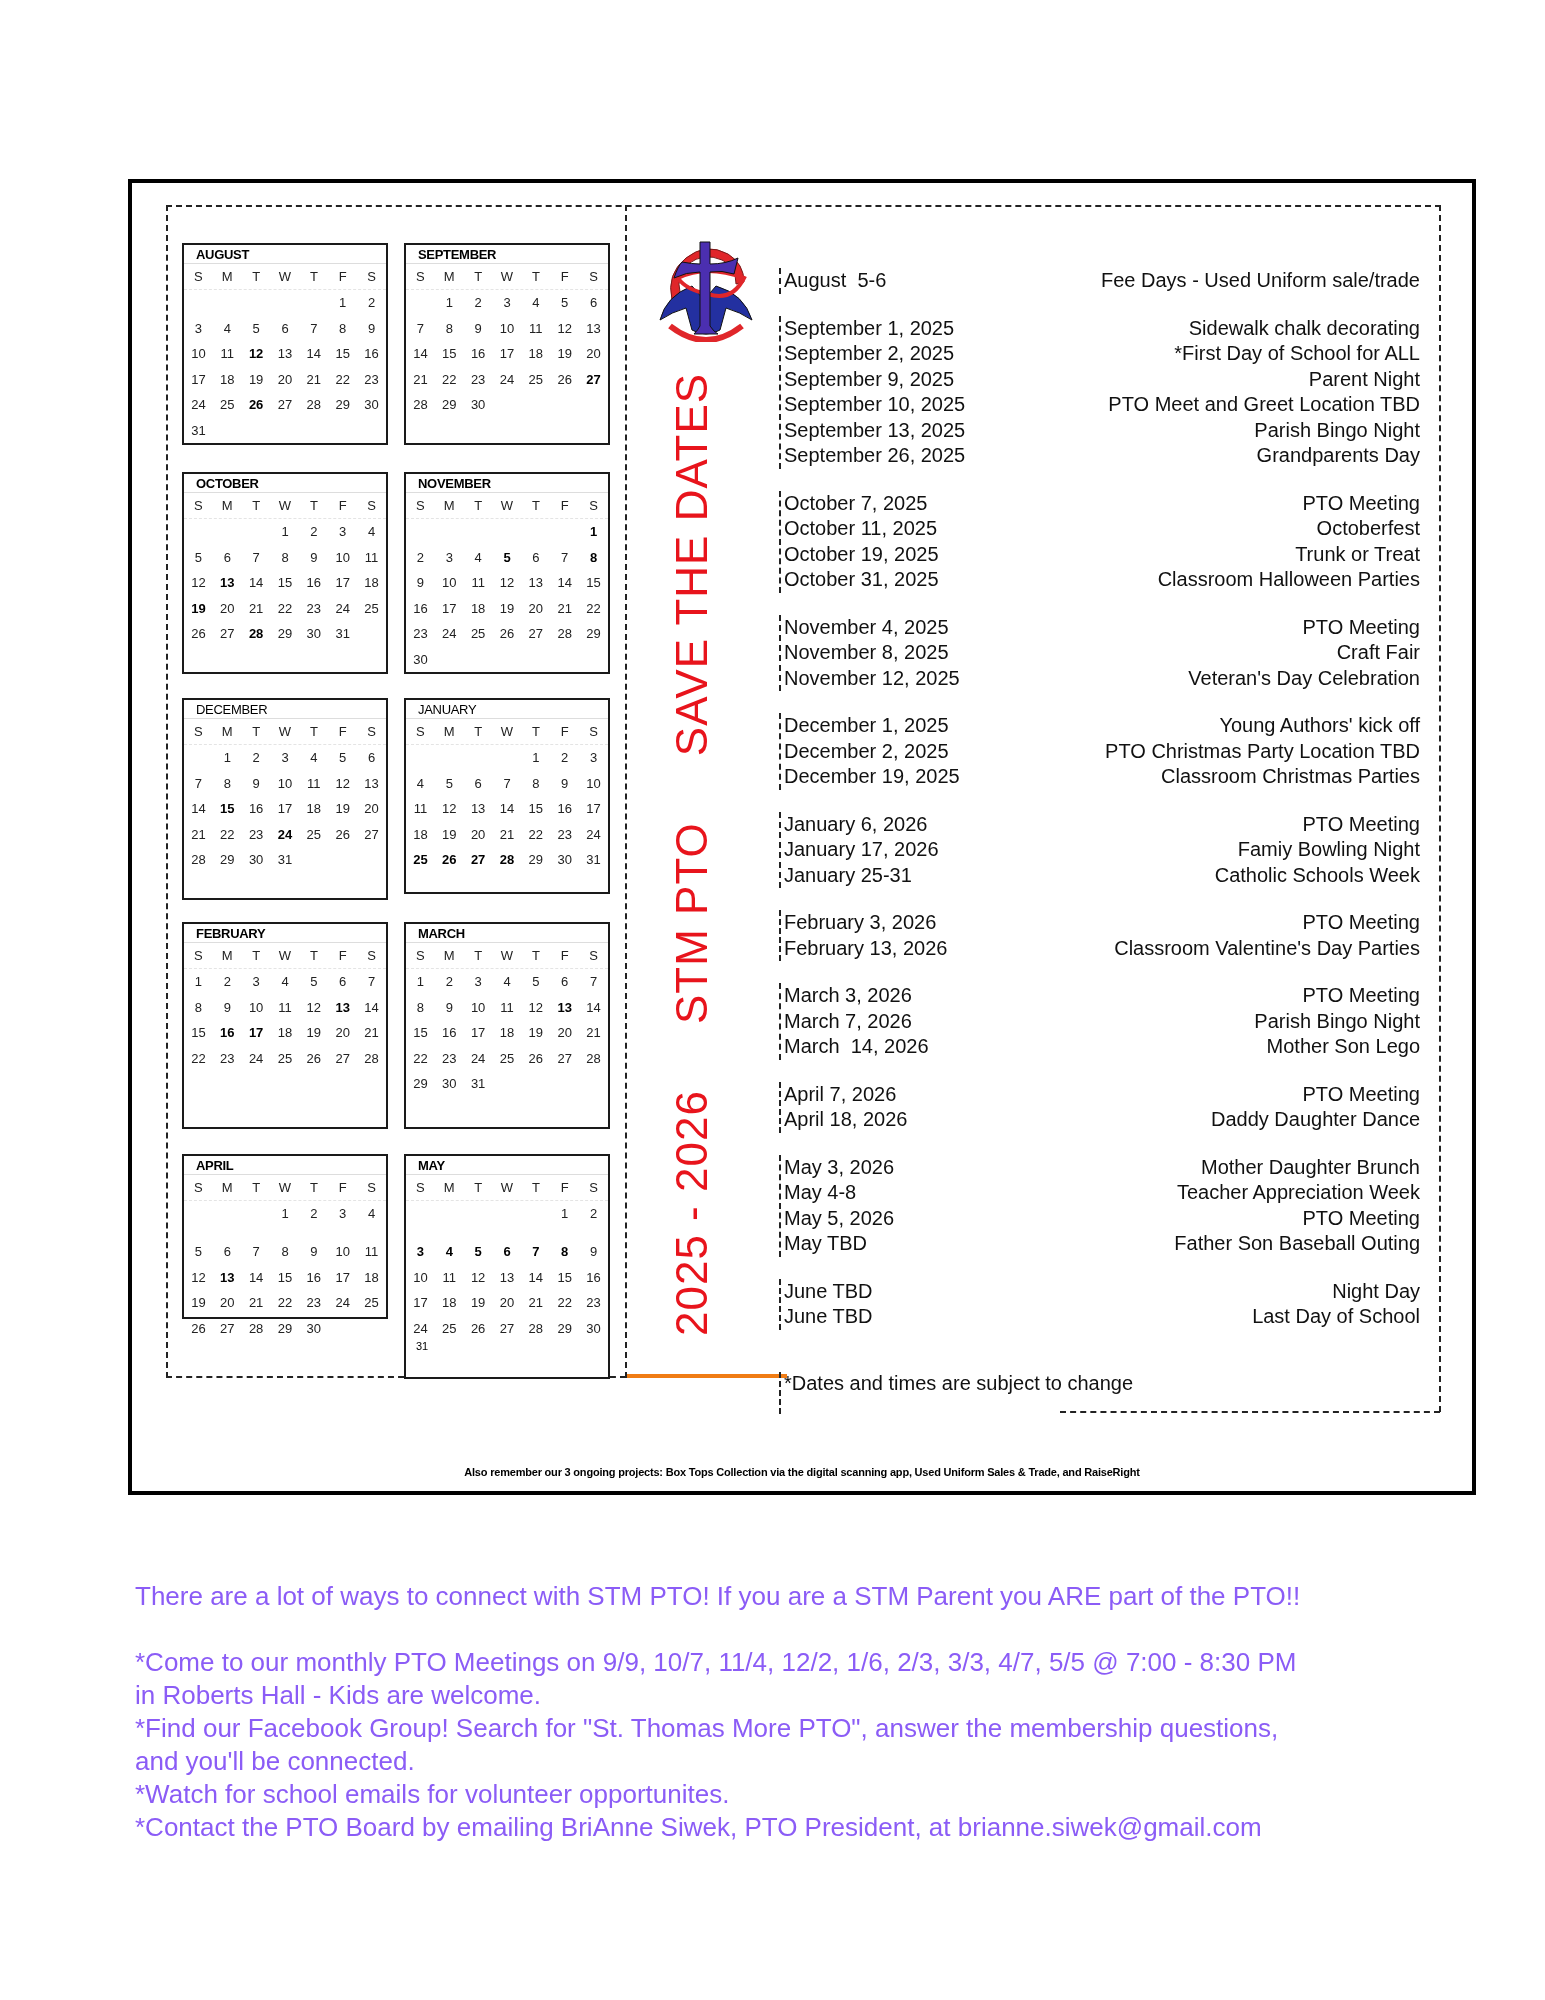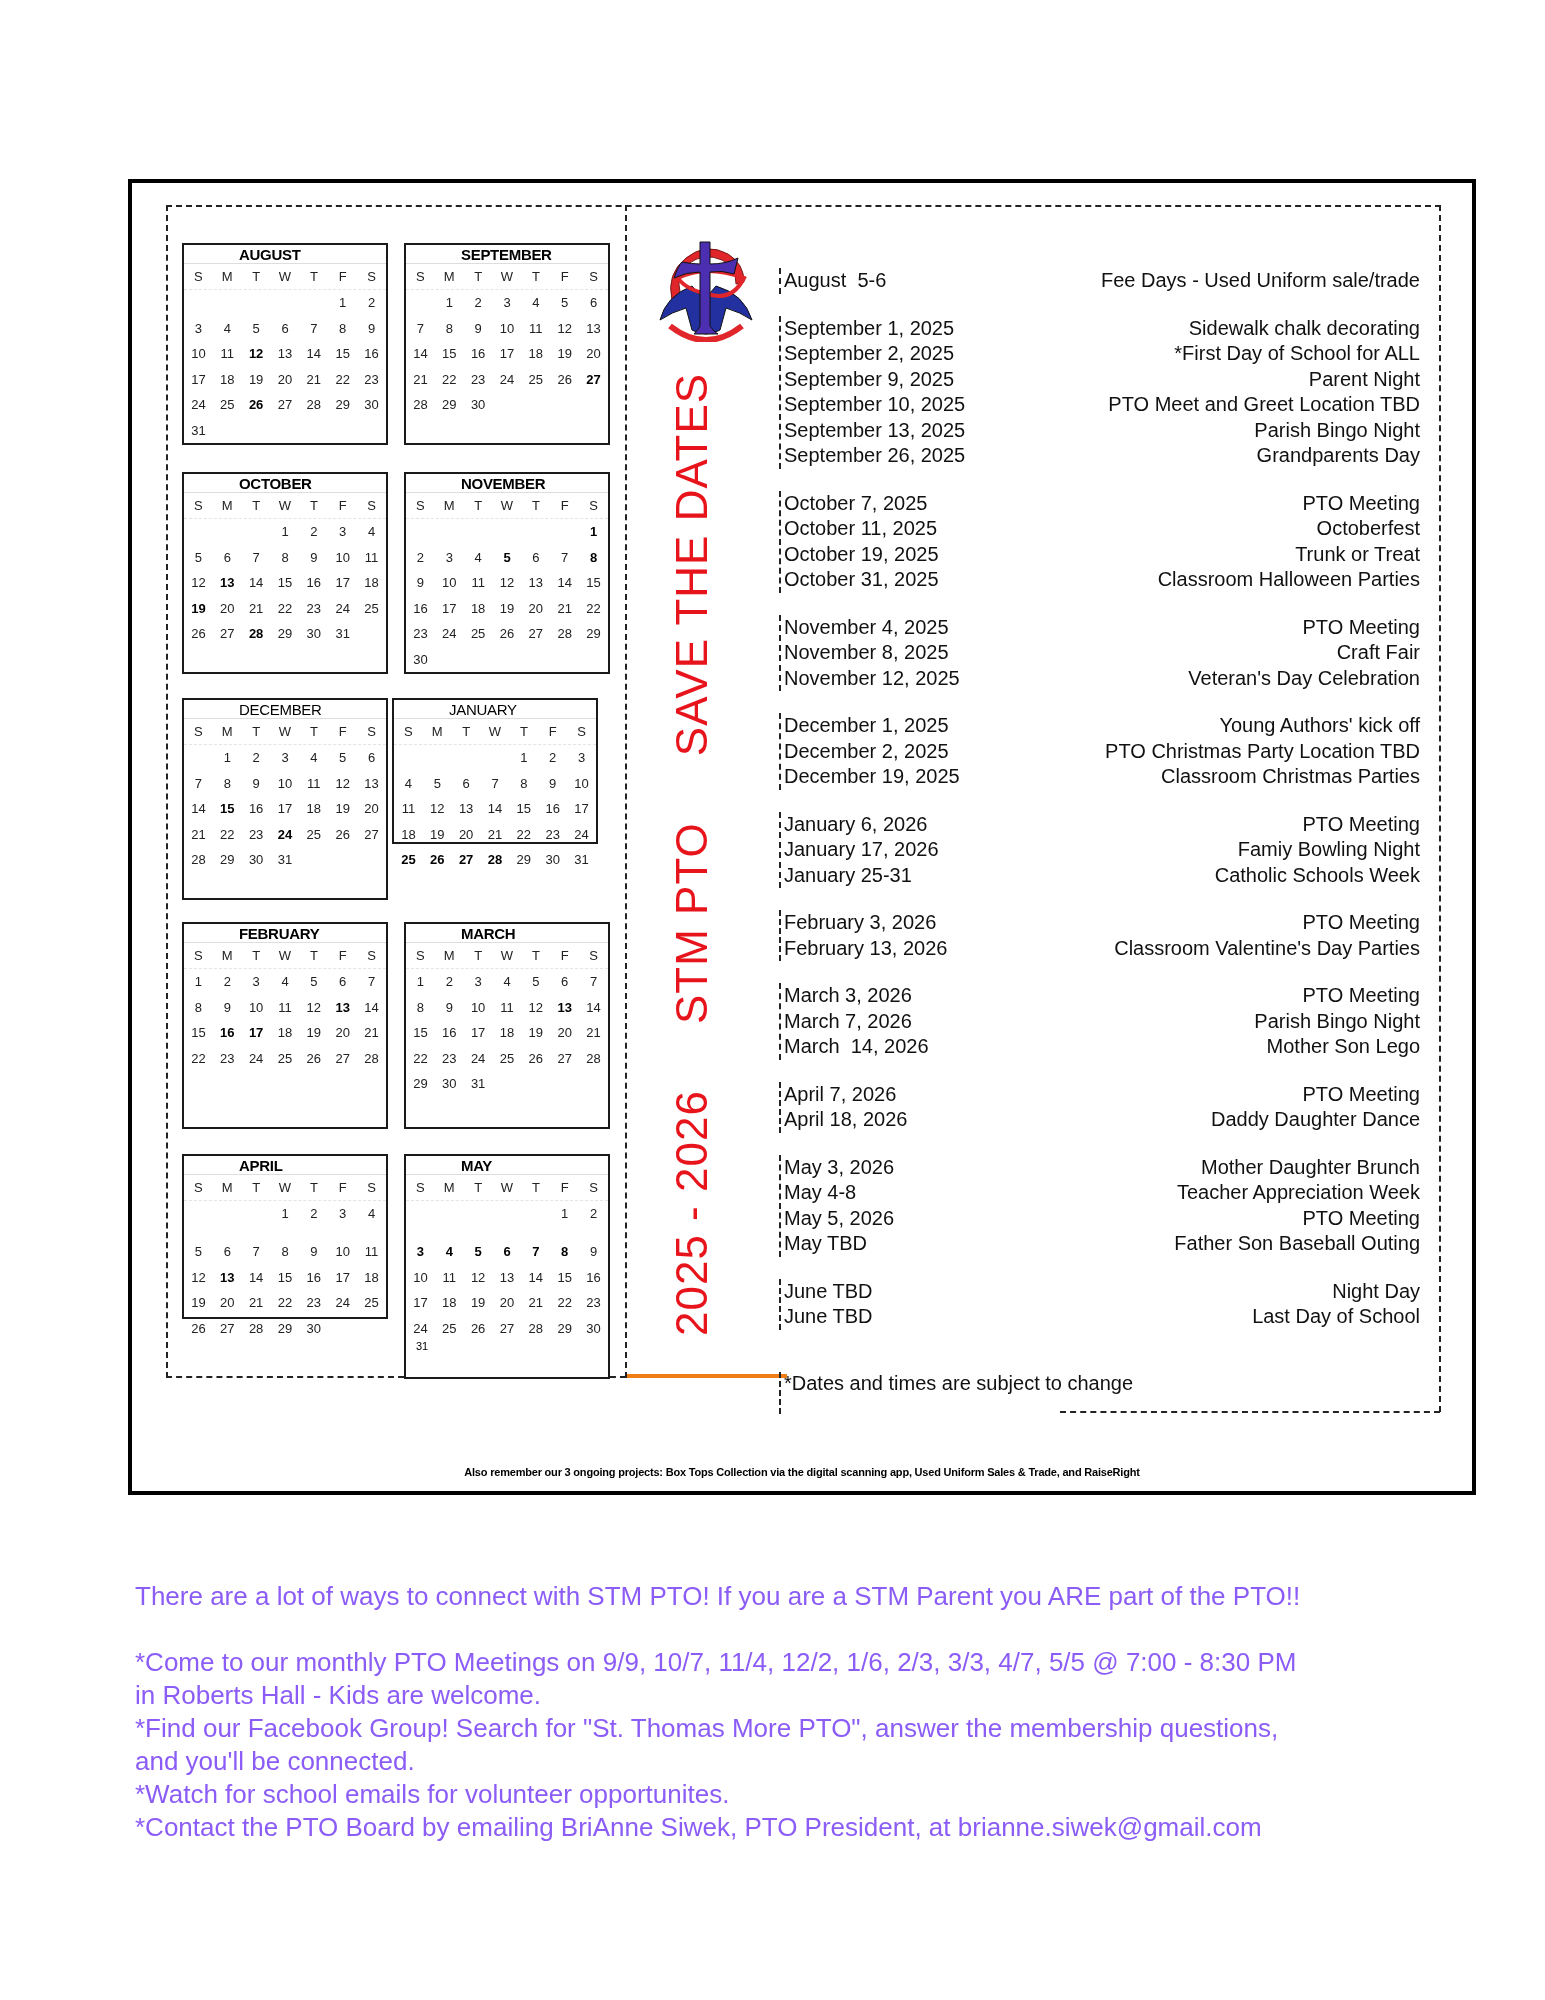--- a/index.html
+++ b/index.html
@@ -7,21 +7,21 @@
   .frame { position:absolute; left:128px; top:179px; width:1348px; height:1316px; border:4px solid #000; box-sizing:border-box; }
   .dash-left { position:absolute; left:166px; top:205px; width:0; height:1173px; border-left:2px dashed #222; }
   .dash-top { position:absolute; left:166px; top:205px; width:1275px; height:0; border-top:2px dashed #222; }
   .dash-right { position:absolute; left:1439px; top:205px; width:0; height:1207px; border-left:2px dashed #222; }
   .dash-mid1 { position:absolute; left:625px; top:205px; width:0; height:1173px; border-left:2px dashed #222; }
   .dash-bottom-left { position:absolute; left:166px; top:1376px; width:460px; height:0; border-top:2px dashed #222; }
   .dash-bottom-right { position:absolute; left:1060px; top:1411px; width:380px; height:0; border-top:2px dashed #222; }
   .orange-line { position:absolute; left:627px; top:1374px; width:160px; height:4px; background:#f07c14; }
 
   .cal { position:absolute; width:206px; border:2px solid #1a1a1a; box-sizing:border-box; background:#fff; }
-  .cal .mname { font-size:15px; font-weight:bold; padding:1px 3px 0 12px; height:17px; line-height:17px; letter-spacing:-0.3px;margin-left:43px; }
+  .cal .mname { font-size:13px; font-weight:bold; padding:1px 3px 0 12px; height:17px; line-height:17px; letter-spacing:-0.3px; }
   .cal .mname.light { font-weight:normal; }
   .cal .dow, .cal .week { display:grid; grid-template-columns:repeat(7, 1fr); text-align:center; font-size:13px; color:#222; }
   .cal .dow { height:25px; line-height:25px; border-top:1px solid #ddd; border-bottom:1px dashed #e4e4e4; }
   .cal .week { height:25.5px; line-height:25.5px; }
   .cal .week span.b { font-weight:bold; color:#000; }
   .cal .week.tall { height:38px; line-height:26px; }
   .cal .extra { font-size:11px; line-height:10px; padding-left:10px; height:10px; }
 
   .logo { position:absolute; left:652px; top:234px; width:108px; height:108px; }
 
@@ -351,21 +351,21 @@
       <div class="week">
         <span>28</span>
         <span>29</span>
         <span>30</span>
         <span>31</span>
         <span></span>
         <span></span>
         <span></span>
       </div>
     </div>
-    <div class="cal" style="left: 392px; top: 698px; height: 146px;">
+    <div class="cal" style="left: 404px; top: 698px; height: 196px;">
       <div class="mname light">JANUARY</div>
       <div class="dow">
         <span>S</span>
         <span>M</span>
         <span>T</span>
         <span>W</span>
         <span>T</span>
         <span>F</span>
         <span>S</span>
       </div>

